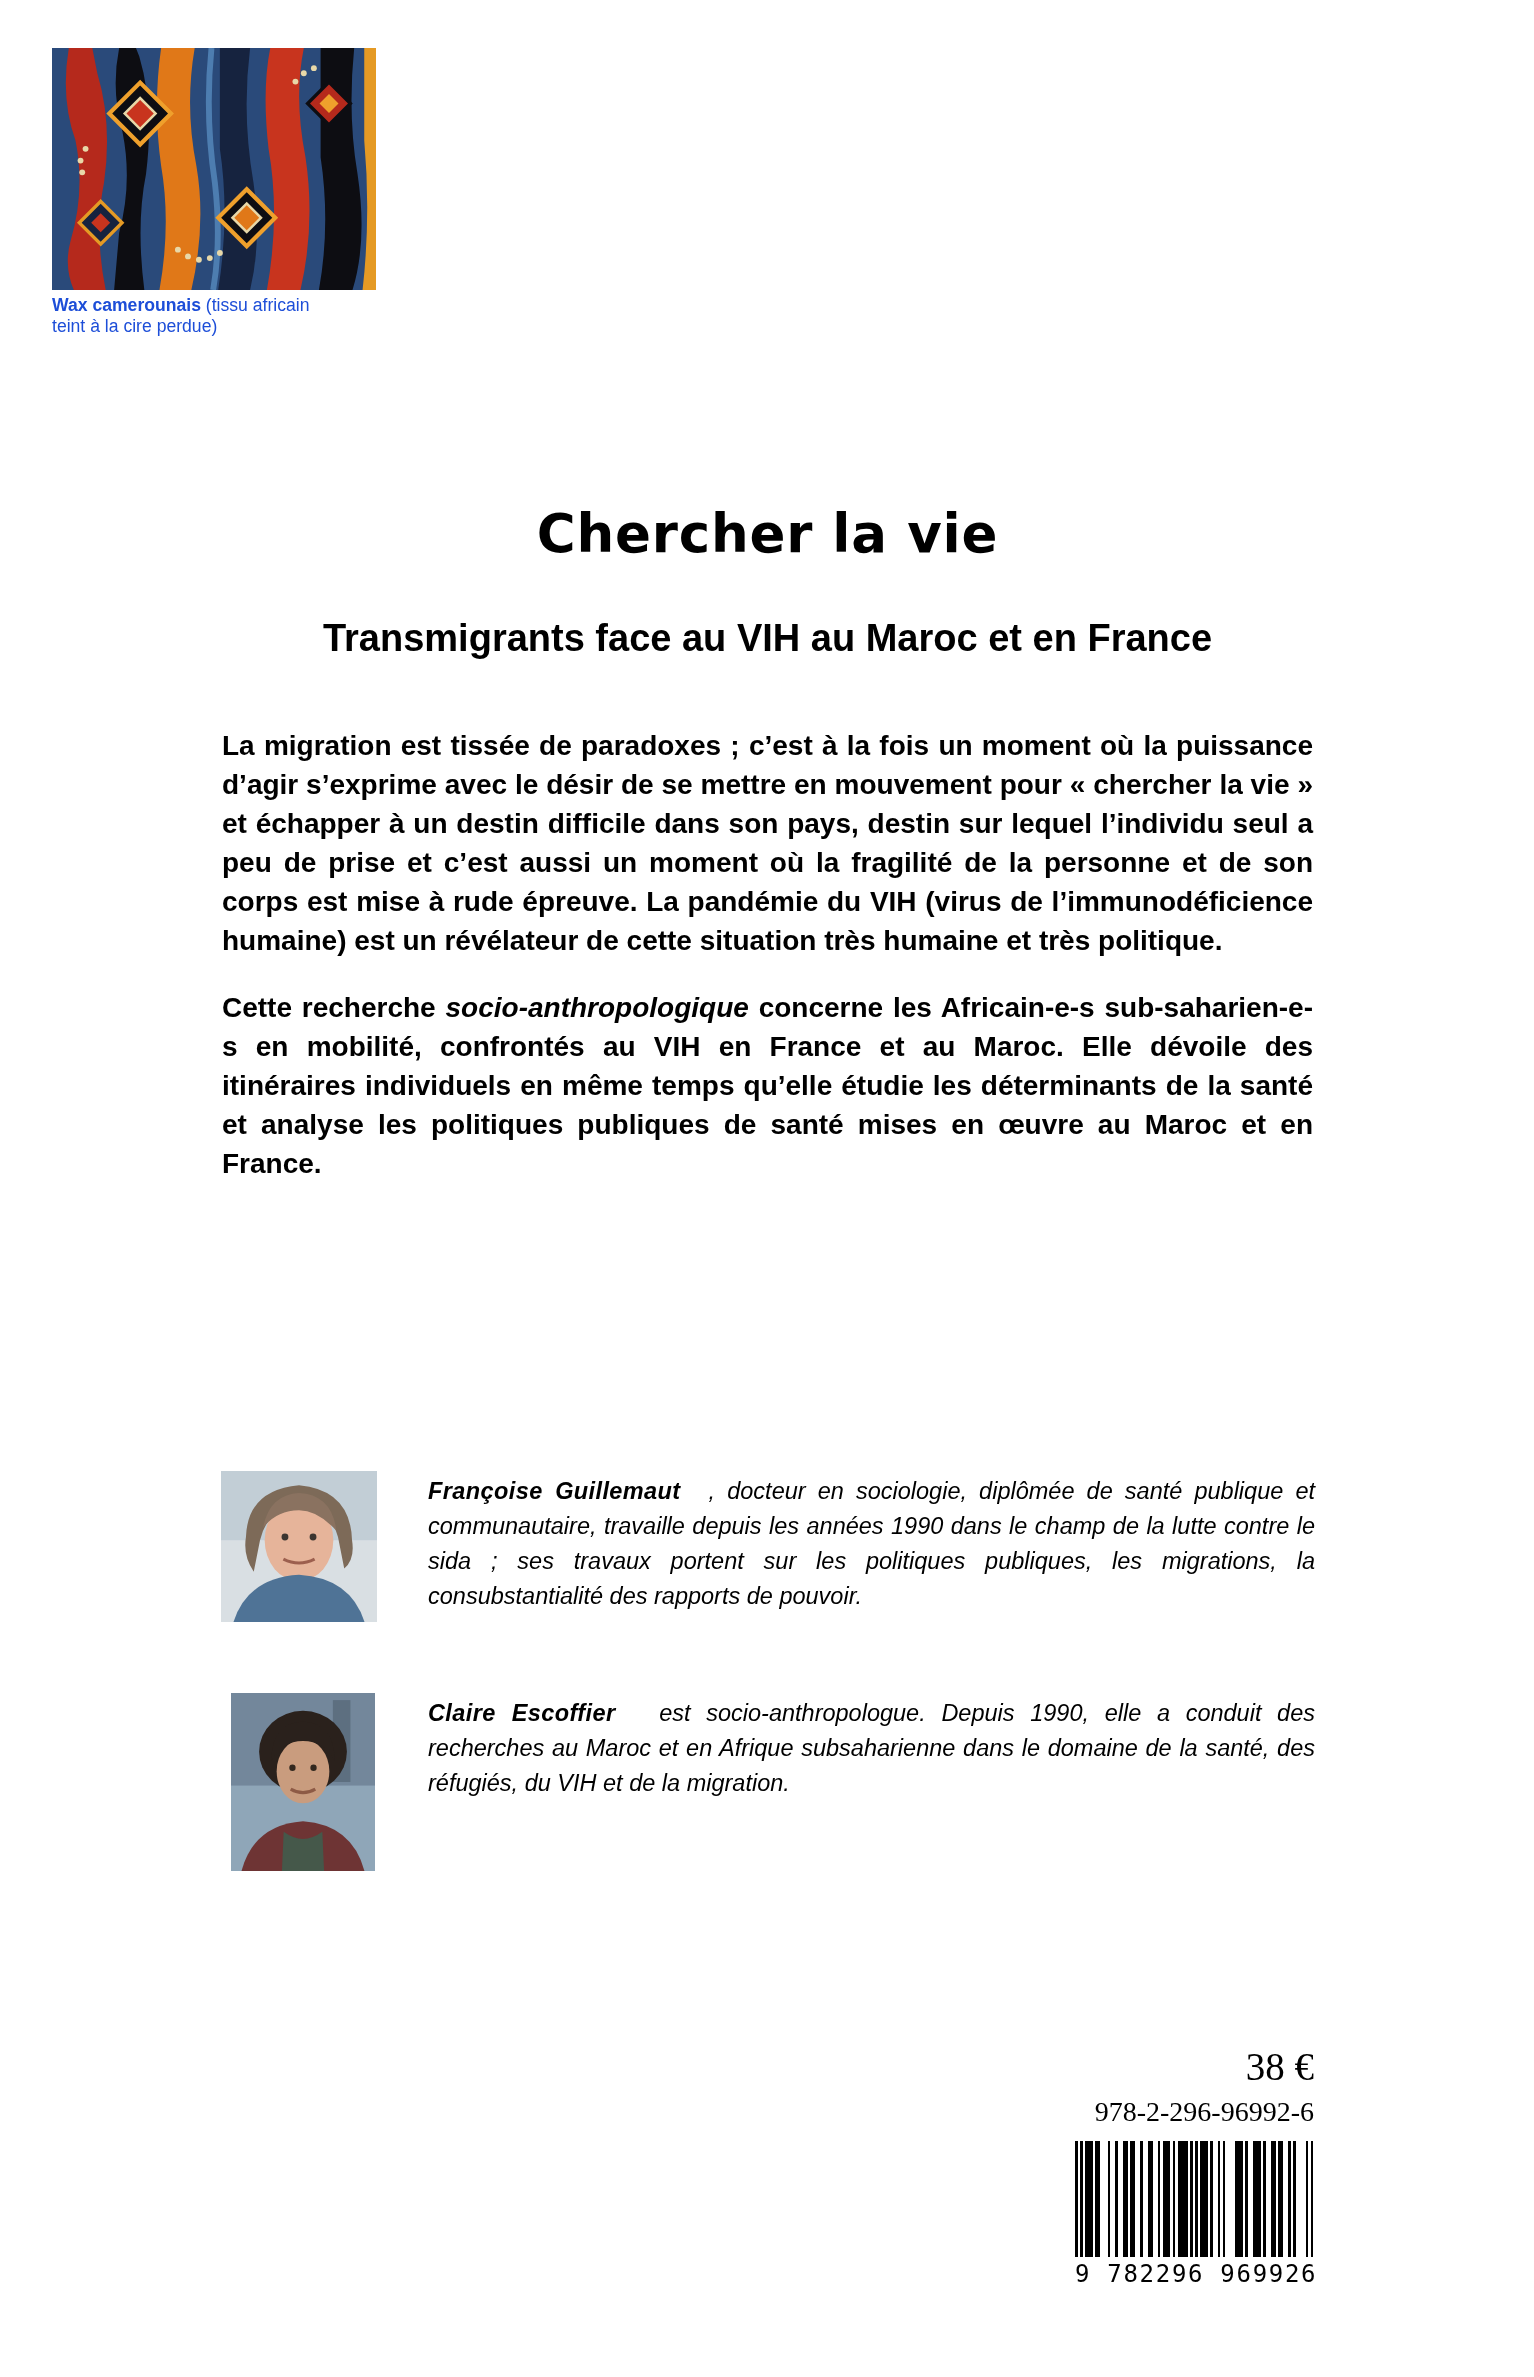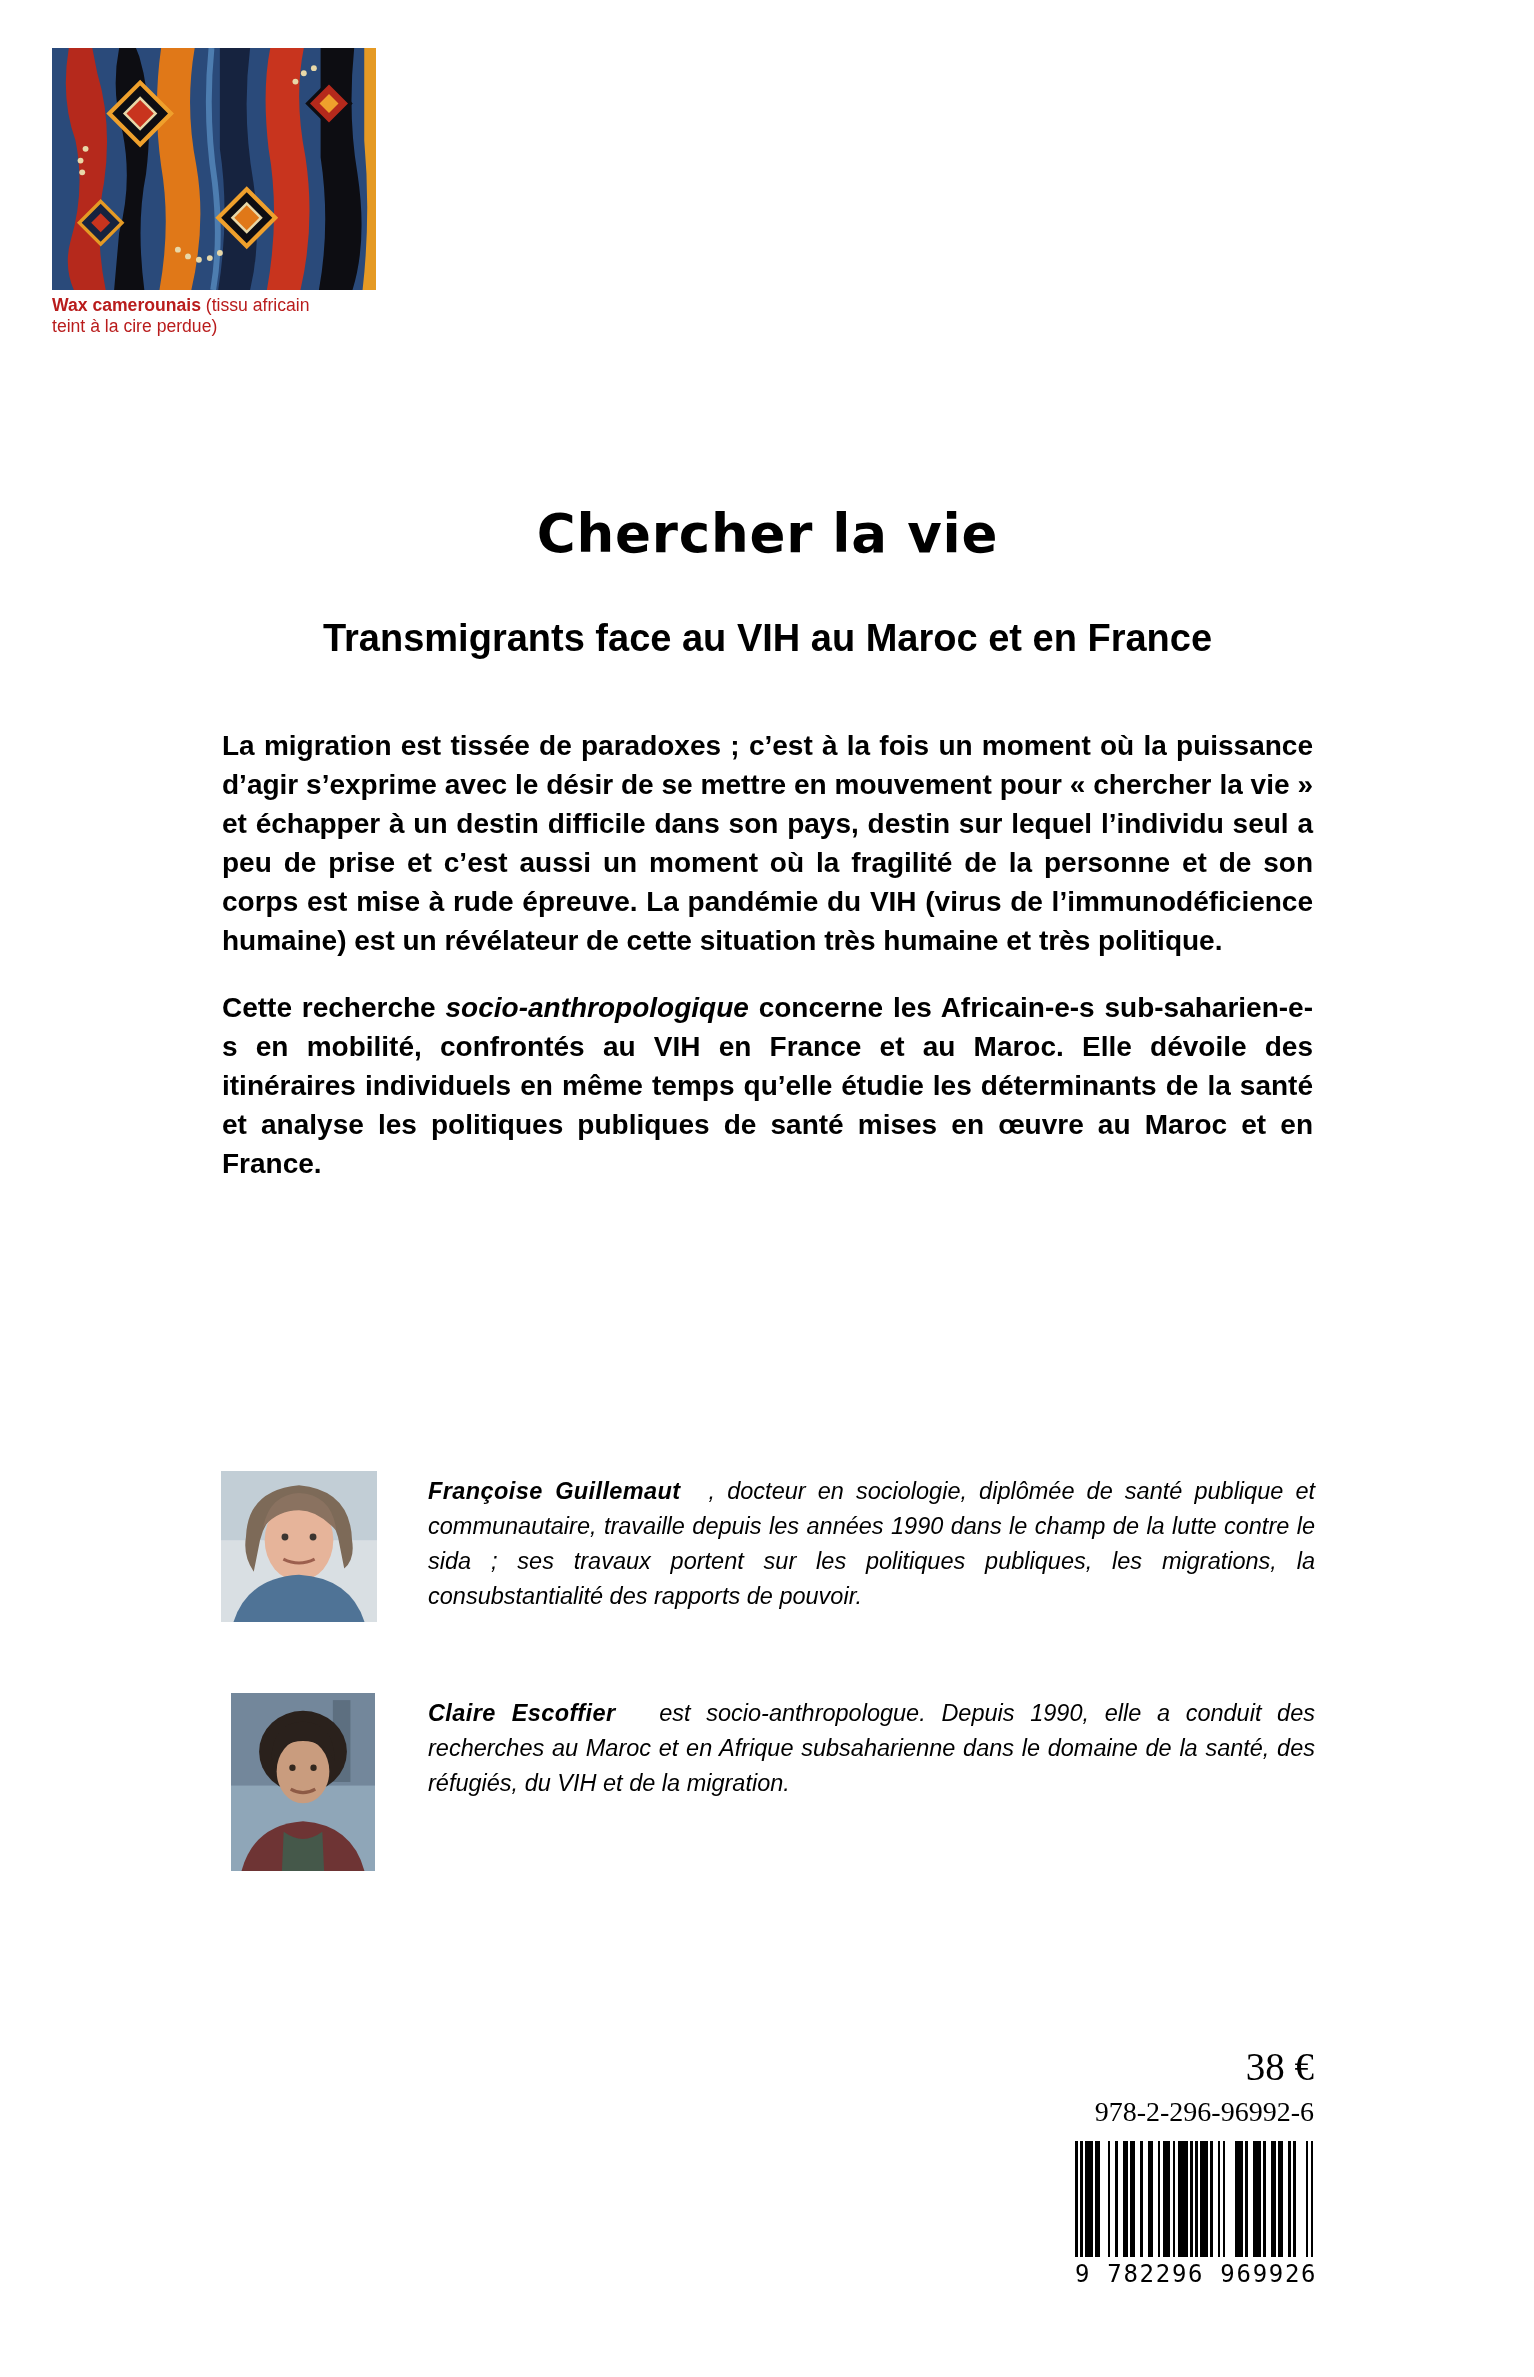--- a/index.html
+++ b/index.html
@@ -20,21 +20,21 @@
     overflow: hidden;
   }
   .fabric svg { display: block; width: 100%; height: 100%; }
 
   .fabric-caption {
     position: absolute;
     left: 52px; top: 295px;
     width: 289px;
     font-size: 17.6px;
     line-height: 1.22;
-    color: #b91c1c;
+    color: #1d4ed8;
   }
   .fabric-caption .cap-bold { font-weight: bold; }
 
   .book-title {
     position: absolute;
     left: 222px; top: 503px;
     width: 1091px;
     text-align: center;
     font-size: 53px;
     font-weight: bold;

